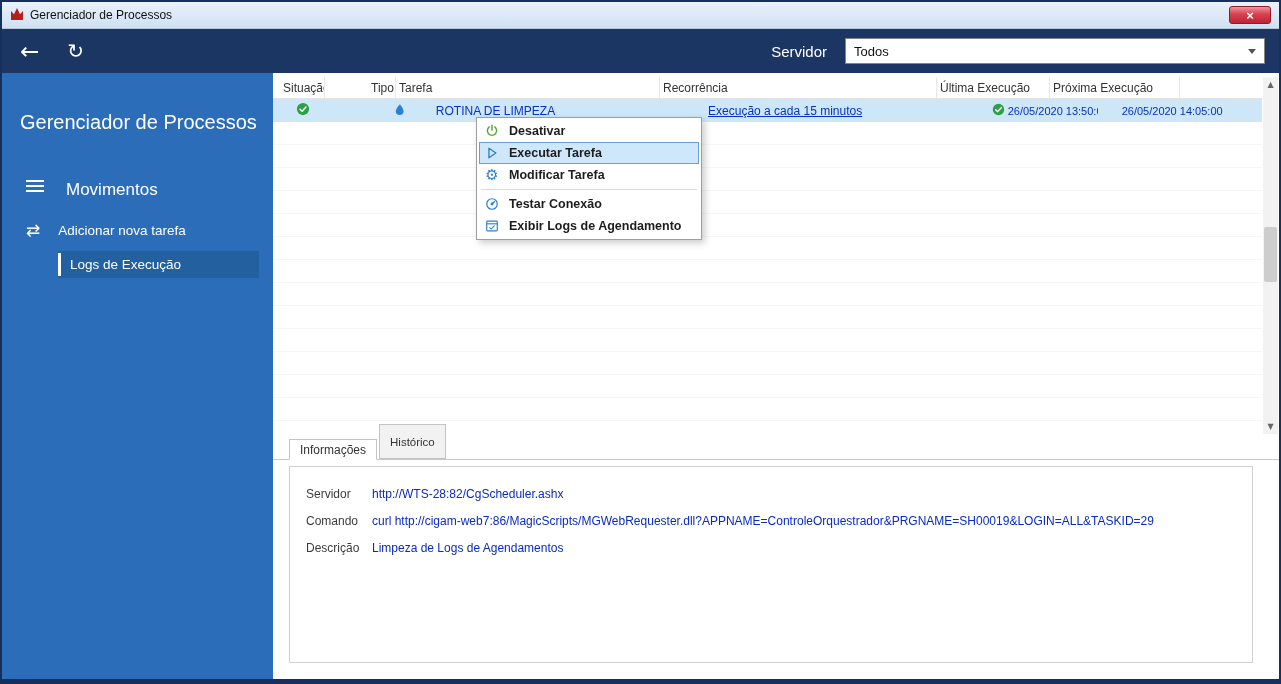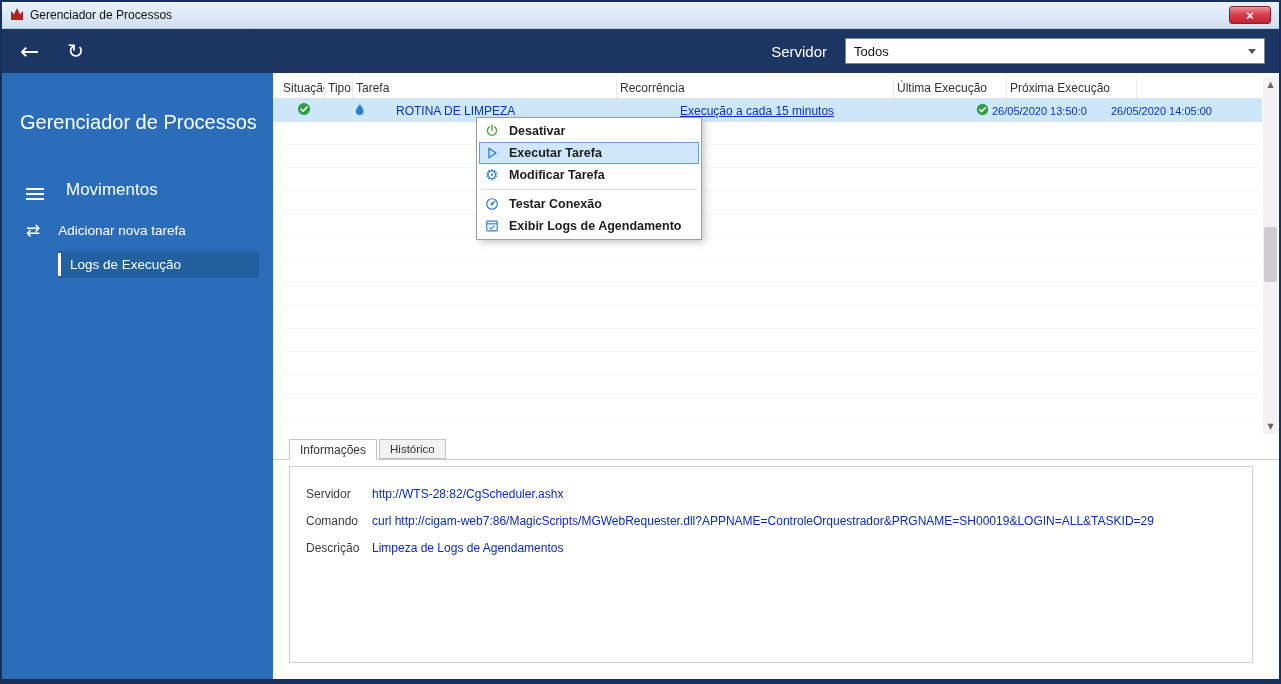--- a/index.html
+++ b/index.html
@@ -16,34 +16,34 @@
   .nav-back { font-size:23px; margin-left:18px; cursor:pointer; font-family:"DejaVu Sans",sans-serif; }
   .nav-refresh { font-size:20px; margin-left:28px; cursor:pointer; font-family:"DejaVu Sans",sans-serif; }
   .server-label { margin-left:auto; font-size:15px; }
   .server-select { width:420px; height:24px; background:#fff; border:1px solid #848484; margin:0 14px 0 18px; display:flex; align-items:center; padding:12px 8px; color:#111; font-size:13px; cursor:pointer; }
   .server-chevron { margin-left:auto; width:0; height:0; border-left:4px solid transparent; border-right:4px solid transparent; border-top:5px solid #555; }
 
   
   .body { flex:1; display:flex; min-height:0; }
   .sidebar { width:271px; flex-shrink:0; background:#2b6db8; color:#fff; }
   .sidebar-title { font-size:20px; padding:38px 0 0 18px; font-weight:400; }
-  .side-item-main { display:flex; align-items:flex-end; gap:22px; margin:46px 0 0 24px; font-size:17px; cursor:pointer; }
+  .side-item-main { display:flex; align-items:flex-start; gap:22px; margin:46px 0 0 24px; font-size:17px; cursor:pointer; }
   .hamburger { width:18px; height:2px; background:#fff; box-shadow:0 -5px 0 #fff, 0 5px 0 #fff; margin:5px 0; }
   .side-item-sub { display:flex; align-items:center; gap:18px; margin:22px 0 0 24px; font-size:13.5px; cursor:pointer; }
   .swap-icon { font-family:"DejaVu Sans",sans-serif; font-size:17px; line-height:1; }
   .side-item-selected { margin:12px 14px 0 56px; width:201px; background:#22609f; padding:6px 0 6px 12px; font-size:13.5px; position:relative; cursor:pointer; }
   .side-item-selected::before { content:""; position:absolute; left:0; top:2px; bottom:2px; width:3px; background:#fff; }
 
   
   .main { flex:1; position:relative; background:#fff; min-width:0; }
 
   .thead { position:absolute; top:4px; left:0; right:17px; height:22px; display:flex; font-size:12px; color:#333; border-bottom:1px solid #e3e3e3; background:#fff; }
   .th { padding:4px 2px 0 3px; border-right:1px solid #e8e8e8; white-space:nowrap; overflow:hidden; cursor:pointer; }
   .c-sit { width:52px; padding-left:10px; }
-  .c-tipo { width:28px; }
+  .c-tipo { width:28px;margin-left:43px; }
   .c-tar { width:264px; }
   .c-rec { width:277px; }
   .c-ult { width:113px; }
   .c-pro { width:130px; }
   .c-act { flex:1; border-right:none; }
 
   .trow { position:absolute; top:26px; left:0; right:17px; height:23px; background:#cde7f8; display:flex; align-items:center; font-size:12px; color:#0433c4; cursor:pointer;gap:20px; }
   .td { display:flex; align-items:center; white-space:nowrap; overflow:hidden; }
   .td.c-sit { justify-content:center; }
   .td.c-tipo { justify-content:center; }
@@ -72,21 +72,21 @@
   .ctx-item .ico { width:16px; display:flex; justify-content:center; align-items:center; }
   .ctx-item.sel { background:#cfe7fb; border:1px solid #66a0d8; }
   .ctx-sep { height:1px; background:#dcdcdc; margin:3px 2px; }
   .gear-glyph { font-family:"DejaVu Sans",sans-serif; color:#2a7fd4; font-size:15px; line-height:1; }
 
   
   .bottom { position:absolute; left:0; right:0; top:365px; bottom:0; background:#fff; }
   .tabstrip { height:22px; border-bottom:1px solid #c9c9c9; display:flex; align-items:flex-end; padding-left:16px; font-size:12px; color:#333; }
   .tab { border:1px solid #c3c3c3; margin-right:2px; padding:0 10px; display:flex; align-items:center; cursor:pointer; }
   .tab.active { height:21px; background:#fff; border-bottom:1px solid #fff; margin-bottom:-1px; }
-  .tab.inactive { height:20px; background:#f2f2f2; font-size:11.5px; }
+  .tab.inactive { height:35px; background:#f2f2f2; font-size:11.5px; }
   .groupbox { margin:6px 26px 0 16px; height:197px; border:1px solid #d0d0d0; padding:20px 0 0 16px; background:#fff; }
   .field { display:flex; margin-bottom:13px; font-size:12px; line-height:14px; }
   .field-label { width:66px; color:#3c3c3c; flex-shrink:0; }
   .field-value { color:#0a2bc0; white-space:nowrap; }
 </style>
 </head>
 <body>
 
 <div class="window">
 

